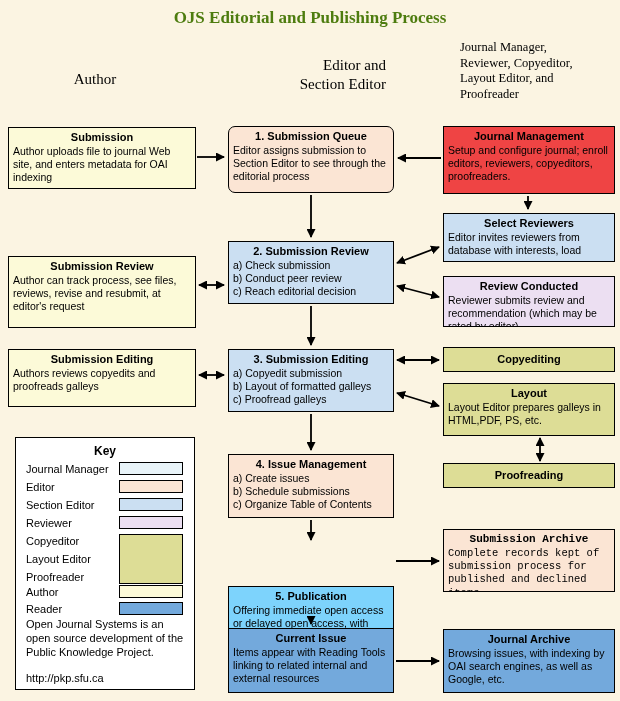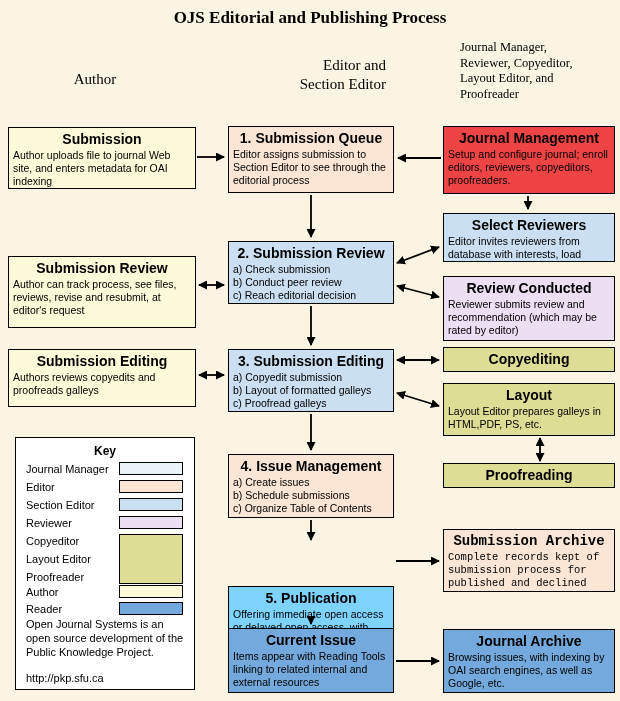--- a/index.html
+++ b/index.html
@@ -5,34 +5,34 @@
   * { margin:0; padding:0; box-sizing:border-box; }
   html,body { background:#ffffff; }
   #canvas {
     position:relative; width:620px; height:701px;
     font-family:"Liberation Sans", sans-serif;
     overflow:hidden;
   }
   .title {
     position:absolute; left:0; top:8px; width:620px;
     text-align:center; font-family:"Liberation Serif", serif;
-    font-size:17px; font-weight:bold; color:#000000;
+    font-size:17px; font-weight:bold; color:#4d7c0f;
   }
   .hdr {
     position:absolute; font-family:"Liberation Serif", serif;
     color:#000; white-space:pre-line; line-height:1.25;
   }
   .hdr-author { left:40px; top:70px; width:110px; text-align:center; font-size:15px; }
   .hdr-editor { left:238px; top:56px; width:148px; text-align:right; font-size:15px; }
   .hdr-team   { left:460px; top:40px; width:158px; text-align:left; font-size:12.5px; }
   .box {
     position:absolute; border:1px solid #000; padding:3px 4px;
     overflow:hidden;
   }
-  .box .bt { font-weight:bold; font-size:14px; text-align:center; line-height:1.2; }
+  .box .bt { font-weight:bold; font-size:11px; text-align:center; line-height:1.2; }
   .box .bb { font-size:10.5px; line-height:1.25; white-space:pre-line; text-align:left; margin-top:1px; }
   .box.tonly { display:flex; align-items:center; justify-content:center; padding:0; }
   .keybox {
     position:absolute; left:15px; top:437px; width:180px; height:253px;
     border:1px solid #000;
   }
   .keybox .ktitle { position:absolute; top:6px; left:0; width:100%; text-align:center; font-weight:bold; font-size:12px; }
   .klabel { position:absolute; left:10px; font-size:11px; }
   .kswatch { position:absolute; left:103px; width:64px; height:13px; border:1px solid #000; }
   .knote { position:absolute; left:10px; top:180px; width:158px; font-size:11px; line-height:1.25; }
@@ -61,21 +61,21 @@
   </div>
   <div class="box" style="left: 8px; top: 256px; width: 188px; height: 72px; background-color: rgb(252, 250, 216);">
     <div class="bt">Submission Review</div>
     <div class="bb">Author can track process, see files, reviews, revise and resubmit, at editor's request</div>
   </div>
   <div class="box" style="left: 8px; top: 349px; width: 188px; height: 58px; background-color: rgb(252, 250, 216);">
     <div class="bt">Submission Editing</div>
     <div class="bb">Authors reviews copyedits and proofreads galleys</div>
   </div>
 
-  <div class="box" style="left: 228px; top: 126px; width: 166px; height: 67px; background-color: rgb(251, 229, 212);">
+  <div class="box" style="left: 228px; top: 126px; width: 166px; height: 67px; background-color: rgb(251, 229, 212); border-radius: 7px;">
     <div class="bt">1. Submission Queue</div>
     <div class="bb">Editor assigns submission to Section Editor to see through the editorial process</div>
   </div>
   <div class="box" style="left: 228px; top: 241px; width: 166px; height: 63px; background-color: rgb(203, 223, 242);">
     <div class="bt">2. Submission Review</div>
     <div class="bb">a) Check submission
 b) Conduct peer review
 c) Reach editorial decision</div>
   </div>
   <div class="box" style="left: 228px; top: 349px; width: 166px; height: 63px; background-color: rgb(203, 223, 242);">
@@ -100,21 +100,21 @@
   </div>
 
   <div class="box" style="left: 443px; top: 126px; width: 172px; height: 68px; background-color: #ef4444;">
     <div class="bt">Journal Management</div>
     <div class="bb">Setup and configure journal; enroll editors, reviewers, copyeditors, proofreaders.</div>
   </div>
   <div class="box" style="left: 443px; top: 213px; width: 172px; height: 49px; background-color: rgb(203, 223, 242);">
     <div class="bt">Select Reviewers</div>
     <div class="bb">Editor invites reviewers from database with interests, load</div>
   </div>
-  <div class="box" style="left: 443px; top: 276px; width: 172px; height: 65px; background-color: rgb(236, 223, 242);">
+  <div class="box" style="left: 443px; top: 276px; width: 172px; height: 51px; background-color: rgb(236, 223, 242);">
     <div class="bt">Review Conducted</div>
     <div class="bb">Reviewer submits review and recommendation (which may be rated by editor)</div>
   </div>
   <div class="box tonly" style="left: 443px; top: 347px; width: 172px; height: 25px; background-color: rgb(221, 221, 150);">
     <div class="bt">Copyediting</div>
   </div>
   <div class="box" style="left: 443px; top: 383px; width: 172px; height: 53px; background-color: rgb(221, 221, 150);">
     <div class="bt">Layout</div>
     <div class="bb">Layout Editor prepares galleys in HTML,PDF, PS, etc.</div>
   </div>

